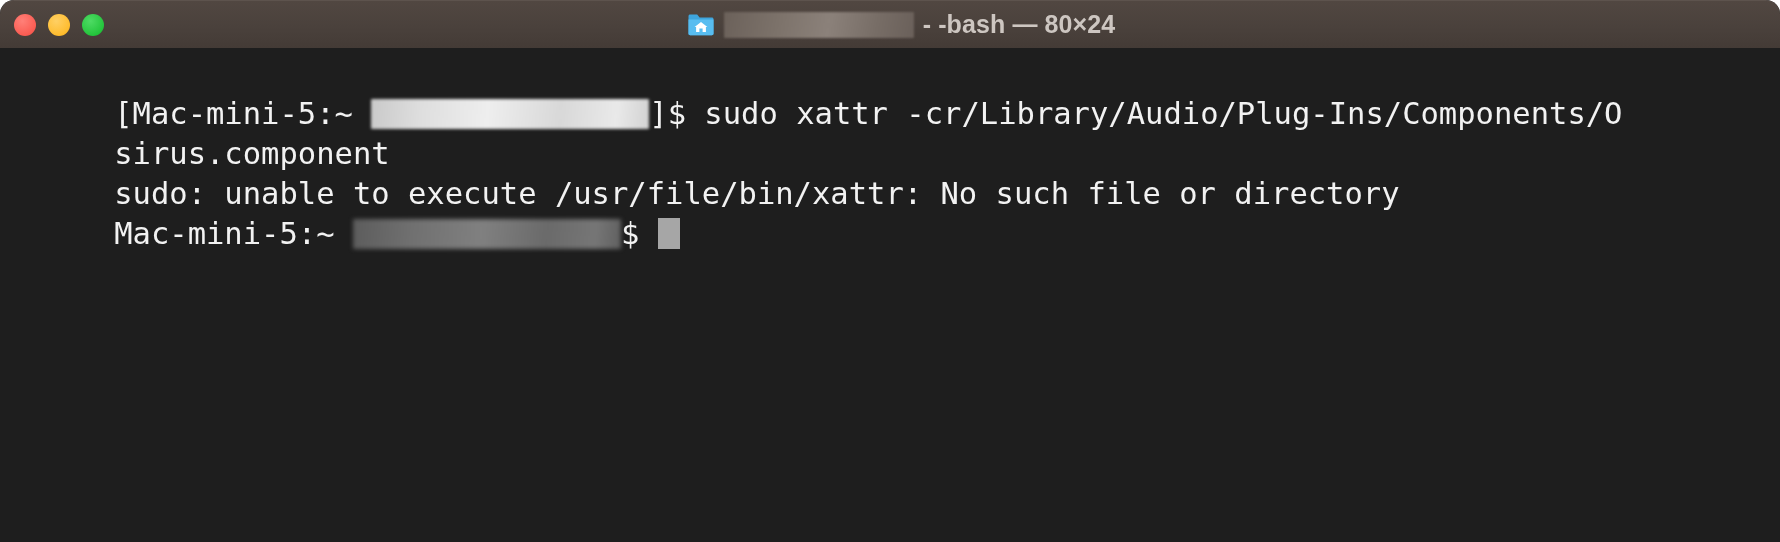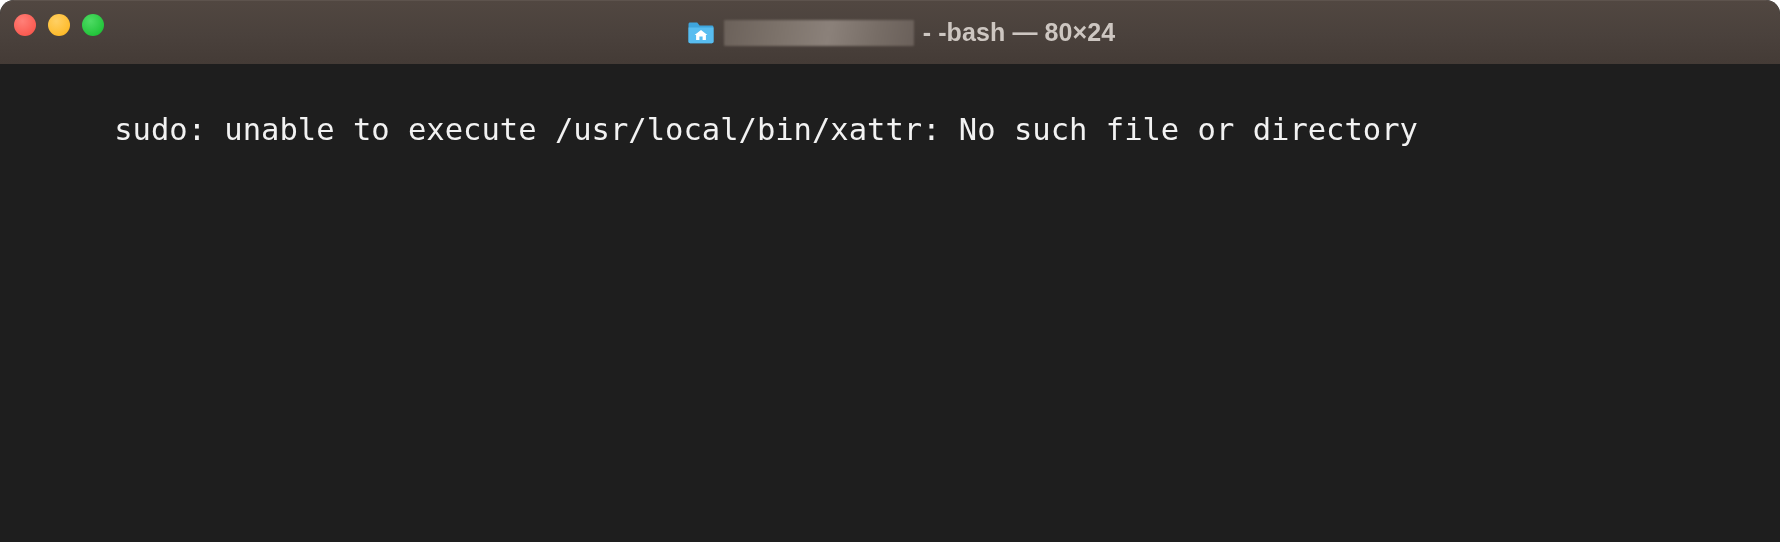--- a/index.html
+++ b/index.html
@@ -21,21 +21,21 @@
     width: 1780px;
     height: 542px;
     border-radius: 14px 14px 0 0;
     overflow: hidden;
     background: #1e1e1e;
   }
 
   
   .titlebar {
     position: relative;
-    height: 64px;
+    height: 48px;
     background: linear-gradient(to bottom, #514741 0%, #4a413c 55%, #443b36 100%);
     border-radius: 14px 14px 0 0;
     border-top: 1px solid #5d534d;
     box-sizing: border-box;
     display: flex;
     align-items: center;
     justify-content: center;
   }
 
   .traffic-lights {
@@ -171,24 +171,33 @@
         </svg>
       </span>
       <span class="title-redacted"></span>
       <span class="title-text">- -bash — 80×24</span>
     </div>
 
   </div>
 
   <div class="terminal">
 
-
-
-    <div class="line">
-      <span class="seg">sudo: unable to execute /usr/local/bin/xattr: No such file or directory</span>
-    </div>
-
-
-
+    <div class="line">
+      <span class="seg">[Mac-mini-5:~ </span><span class="redact bright"></span><span class="seg">]$ sudo xattr -cr/Library/Audio/Plug-Ins/Components/O</span>
+    </div>
+
+    <div class="line">
+      <span class="seg">sirus.component</span>
+    </div>
+
+    <div class="line">
+      <span class="seg">sudo: unable to execute /usr/file/bin/xattr: No such file or directory</span>
+    </div>
+
+
+
+    <div class="line">
+      <span class="seg">Mac-mini-5:~ </span><span class="redact dim2"></span><span class="seg">$ </span><span class="cursor"></span>
+    </div>
 
   </div>
 
 </div>
 
 </body></html>

